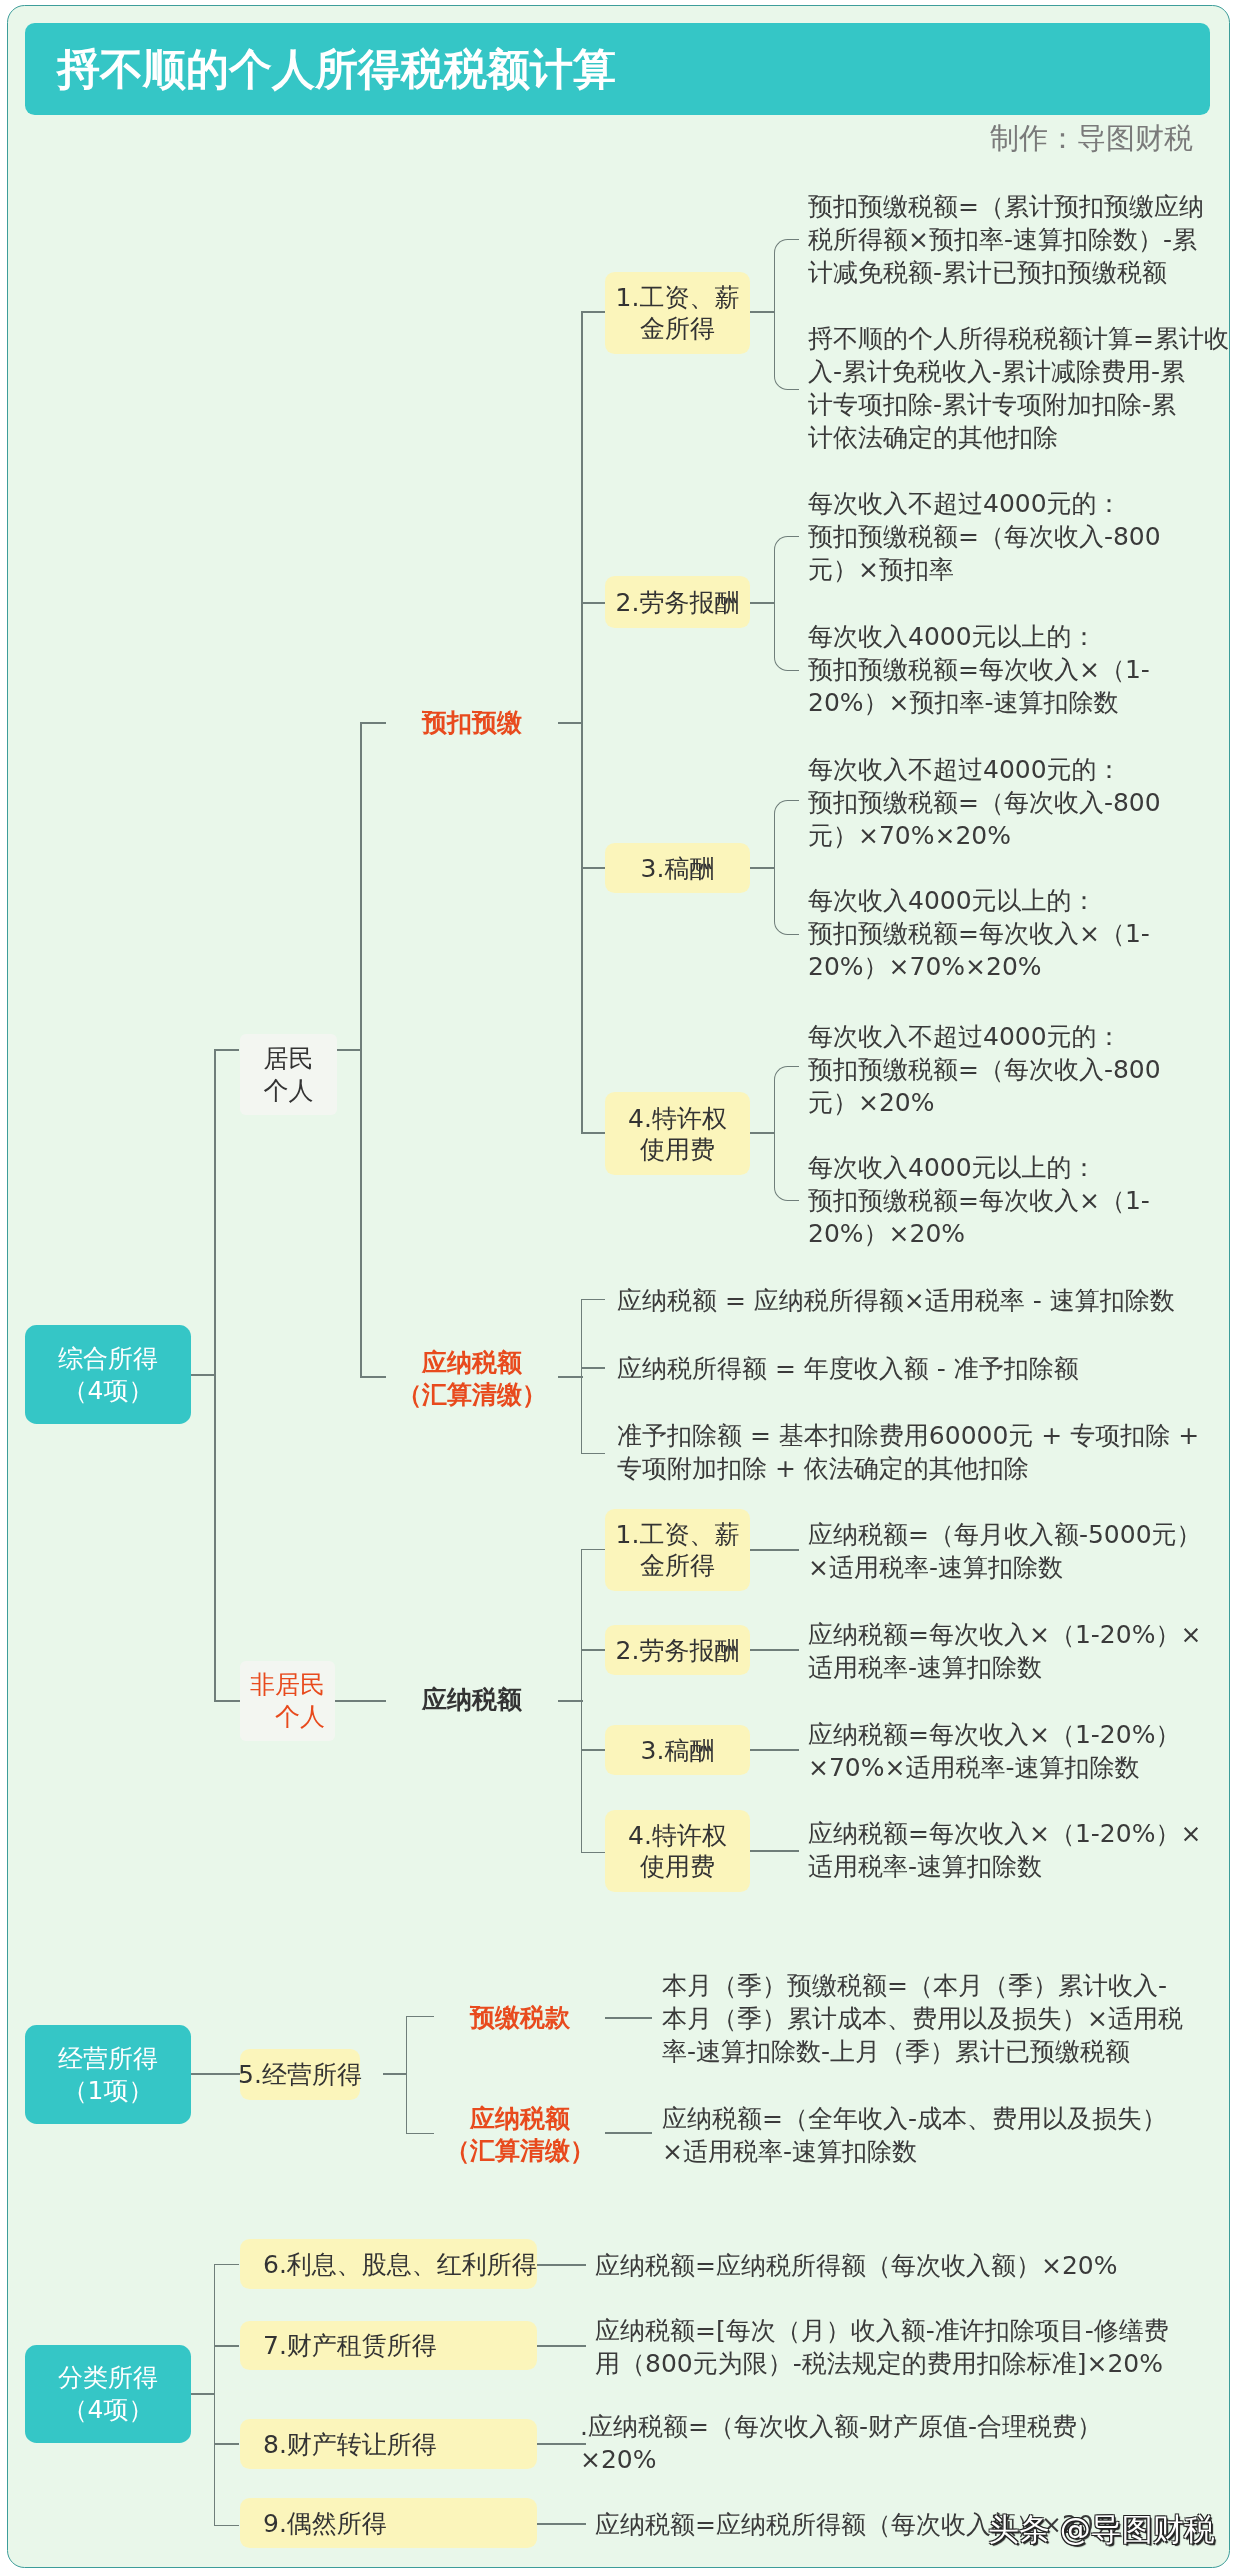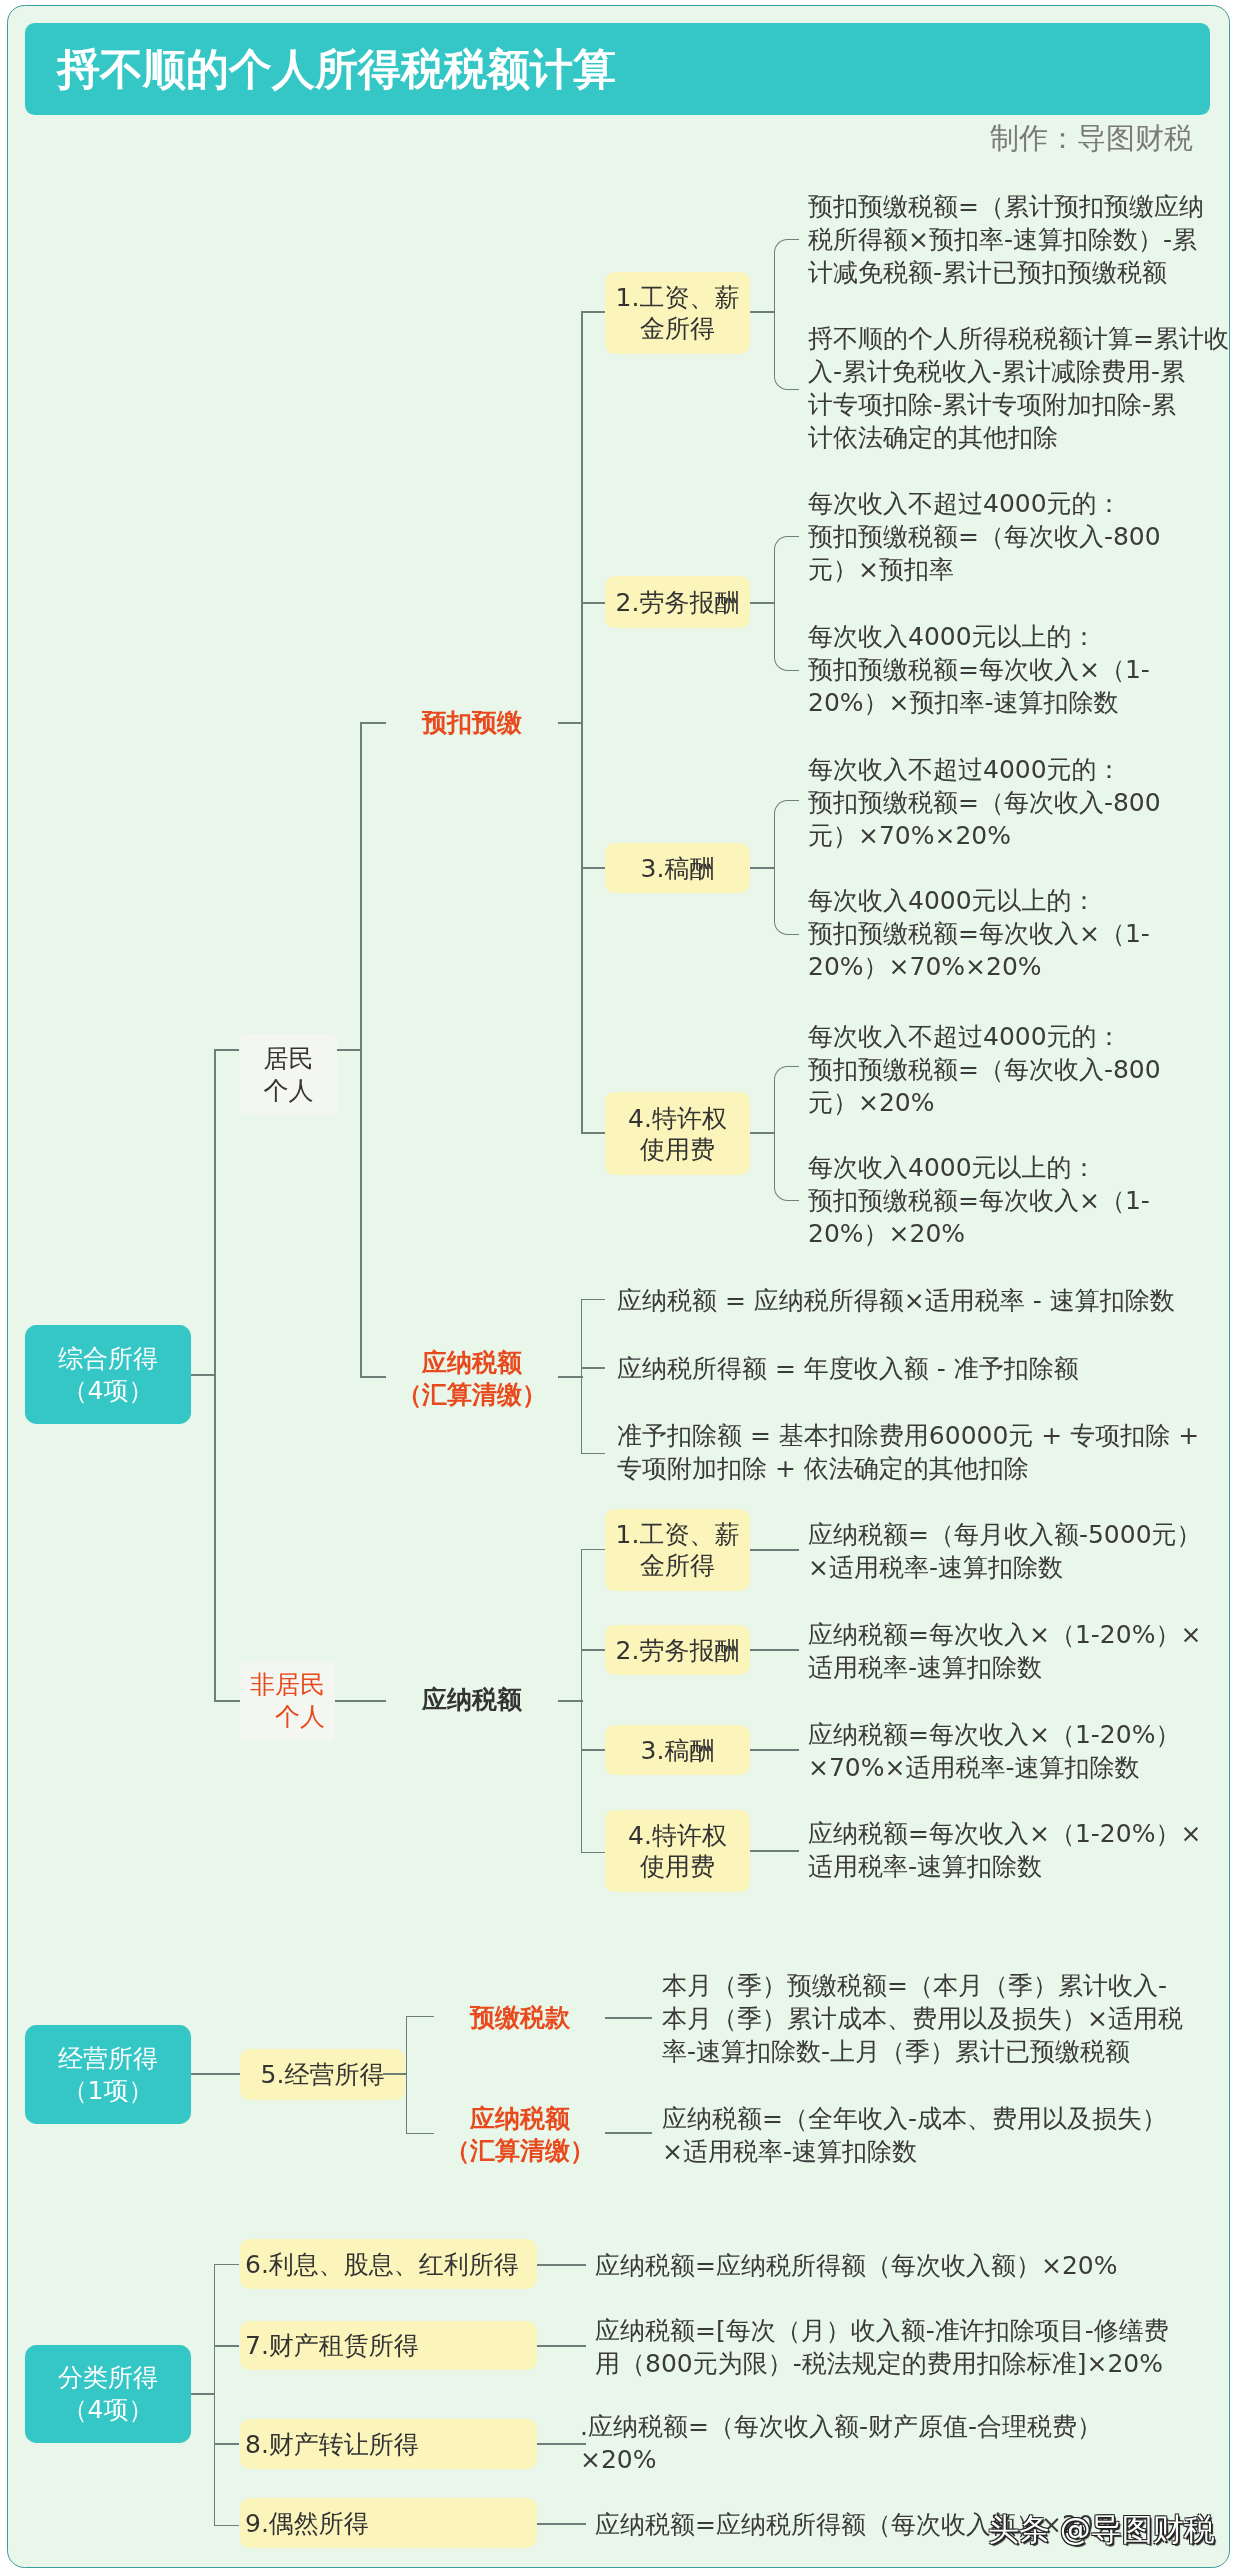--- a/index.html
+++ b/index.html
@@ -16,21 +16,21 @@
       font-size:43px;line-height:92px;white-space:pre;}
     .credit{position:absolute;left:931px;top:120px;width:262px;text-align:right;font-size:29px;
       line-height:37px;color:var(--credit);white-space:pre;}
     .h{position:absolute;height:1.9px;background:var(--line);}
     .v{position:absolute;width:1.9px;background:var(--line);}
     .bk{position:absolute;box-sizing:border-box;border:1.9px solid var(--line);border-right:none;}
     .bk.curve{border-radius:13.6px 0 0 13.6px;}
     .node{position:absolute;box-sizing:border-box;display:flex;align-items:center;justify-content:center;
       text-align:center;font-size:25px;line-height:31px;white-space:pre;}
     .yellow{background:var(--yellow);border-radius:9.7px;color:var(--dark);}
-    .yellow.left{justify-content:flex-start;padding-left:5px;text-align:right;}
+    .yellow.left{justify-content:flex-start;padding-left:23px;text-align:right;}
     .root{background:var(--teal);border-radius:11.6px;color:#fff;line-height:32px;}
     .soft{background:var(--soft);border-radius:5.8px;color:var(--dark);line-height:32px;}
     .soft.red{color:var(--red);font-weight:normal;text-align:right;}
     .lbl{position:absolute;text-align:center;font-size:25px;line-height:32px;font-weight:bold;white-space:pre;}
     .lbl.red{color:var(--red);}
     .lbl.dark{color:var(--dark);}
     .f{position:absolute;font-size:25px;line-height:33px;white-space:pre;color:var(--text);}
     .watermark{position:absolute;left:988px;top:2511px;font-size:31px;line-height:37px;color:#fff;white-space:pre;
       text-shadow:1px 1px 0 #222,-1px -1px 0 #222,1px -1px 0 #222,-1px 1px 0 #222,1.9px 1.9px 1px #222;}
   </style>
@@ -144,21 +144,21 @@
 
 <div class="node yellow" style="left:605px;top:1810px;width:145px;height:82px">4.特许权
 使用费</div>
 <div class="h" style="left:750px;top:1850px;width:49px"></div>
 <div class="f" style="left:808px;top:1817px">应纳税额=每次收入×（1-20%）×
 适用税率-速算扣除数</div>
 
 <div class="node root" style="left:25px;top:2025px;width:166px;height:99px">经营所得
 （1项）</div>
 <div class="h" style="left:191px;top:2073px;width:49px"></div>
-<div class="node yellow" style="left:240px;top:2049px;width:165px;height:51px">5.经营所得</div>
+<div class="node yellow" style="left:240px;top:2049px;width:120px;height:51px">5.经营所得</div>
 <div class="h" style="left:383px;top:2073px;width:23px"></div>
 <div class="bk" style="left:406px;top:2016px;width:28px;height:118px"></div>
 
 <div class="lbl red" style="left:434px;top:2002px;width:172px">预缴税款</div>
 <div class="h" style="left:605px;top:2017px;width:47px"></div>
 <div class="f" style="left:662px;top:1969px">本月（季）预缴税额=（本月（季）累计收入-
 本月（季）累计成本、费用以及损失）×适用税
 率-速算扣除数-上月（季）累计已预缴税额</div>
 
 <div class="lbl red" style="left:434px;top:2103px;width:172px">应纳税额

